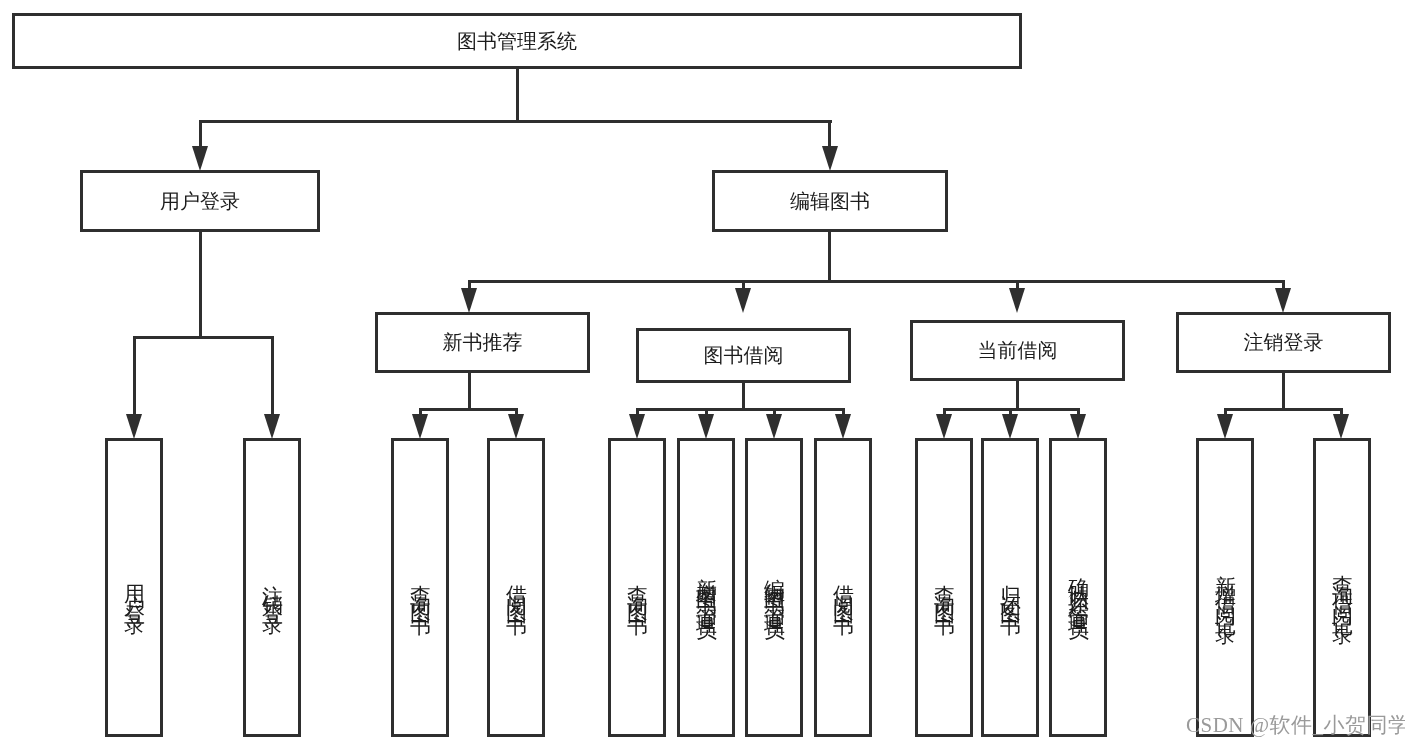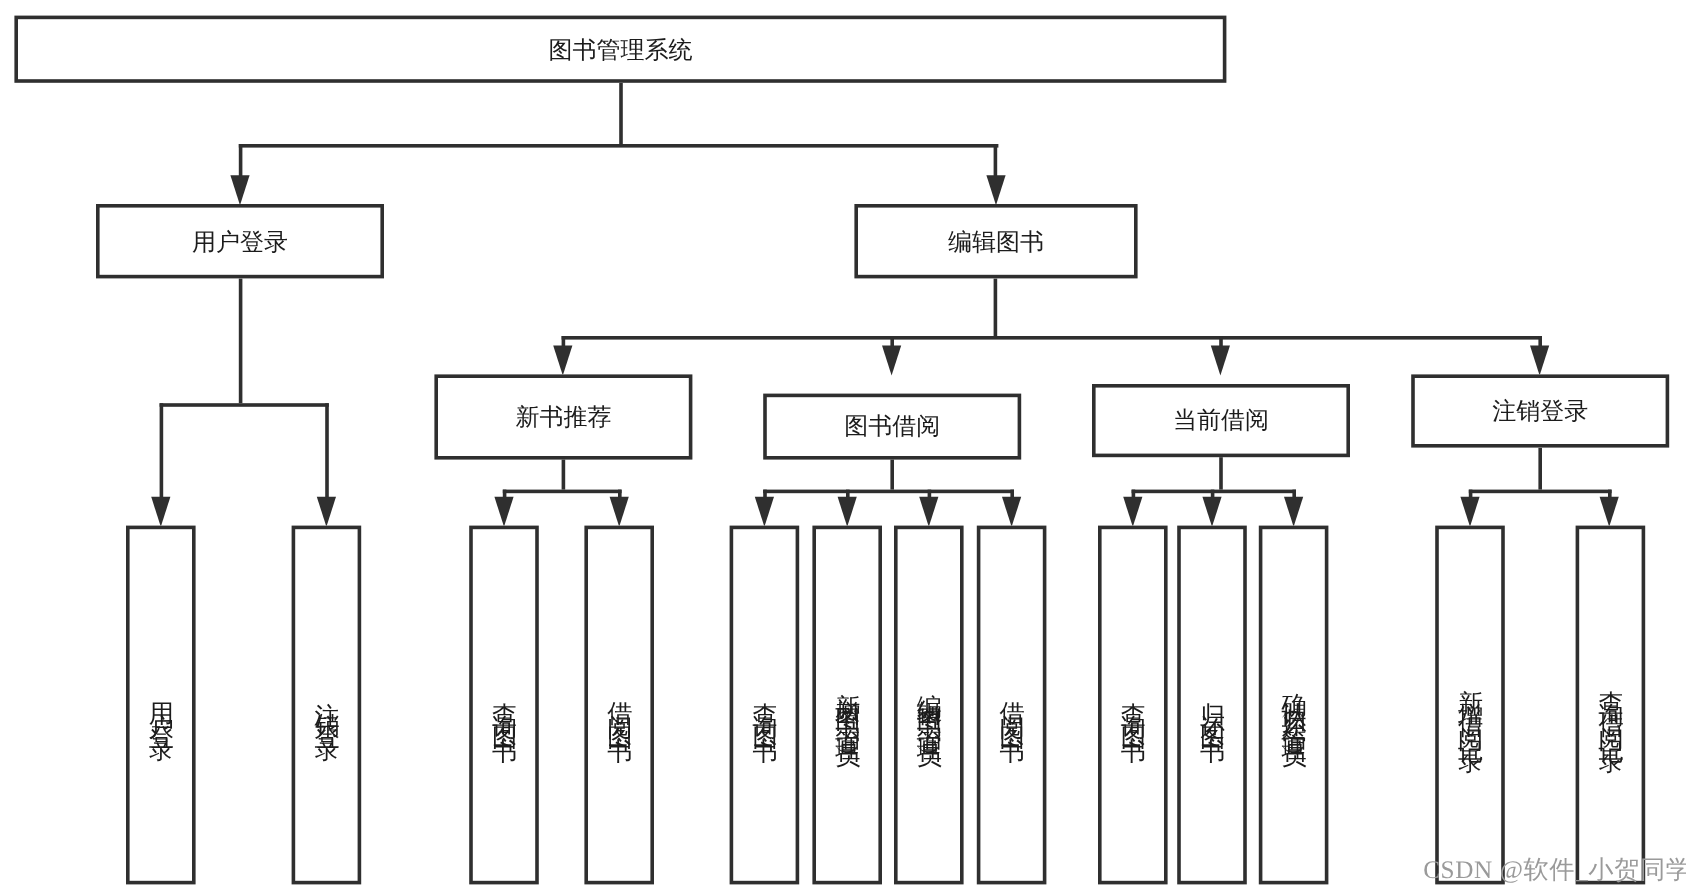--- a/index.html
+++ b/index.html
@@ -58,21 +58,21 @@
   <div class="h" style="left:468px;top:280px;width:817px"></div>
   <div class="v" style="left:468px;top:280px;height:14px"></div>
   <div class="ah" style="left:461px;top:288px"></div>
   <div class="v" style="left:742px;top:280px;height:14px"></div>
   <div class="ah" style="left:735px;top:288px"></div>
   <div class="v" style="left:1016px;top:280px;height:14px"></div>
   <div class="ah" style="left:1009px;top:288px"></div>
   <div class="v" style="left:1282px;top:280px;height:14px"></div>
   <div class="ah" style="left:1275px;top:288px"></div>
 
-  <div class="box" style="left:362px;top:312px;width:215px;height:71px">新书推荐</div>
+  <div class="box" style="left:375px;top:312px;width:215px;height:61px">新书推荐</div>
   <div class="box" style="left:636px;top:328px;width:215px;height:55px">图书借阅</div>
   <div class="box" style="left:910px;top:320px;width:215px;height:61px">当前借阅</div>
   <div class="box" style="left:1176px;top:312px;width:215px;height:61px">注销登录</div>
 
   <div class="v" style="left:468px;top:373px;height:35px"></div>
   <div class="h" style="left:419px;top:408px;width:99px"></div>
   <div class="v" style="left:419px;top:408px;height:10px"></div>
   <div class="ah" style="left:412px;top:414px"></div>
   <div class="v" style="left:515px;top:408px;height:10px"></div>
   <div class="ah" style="left:508px;top:414px"></div>

